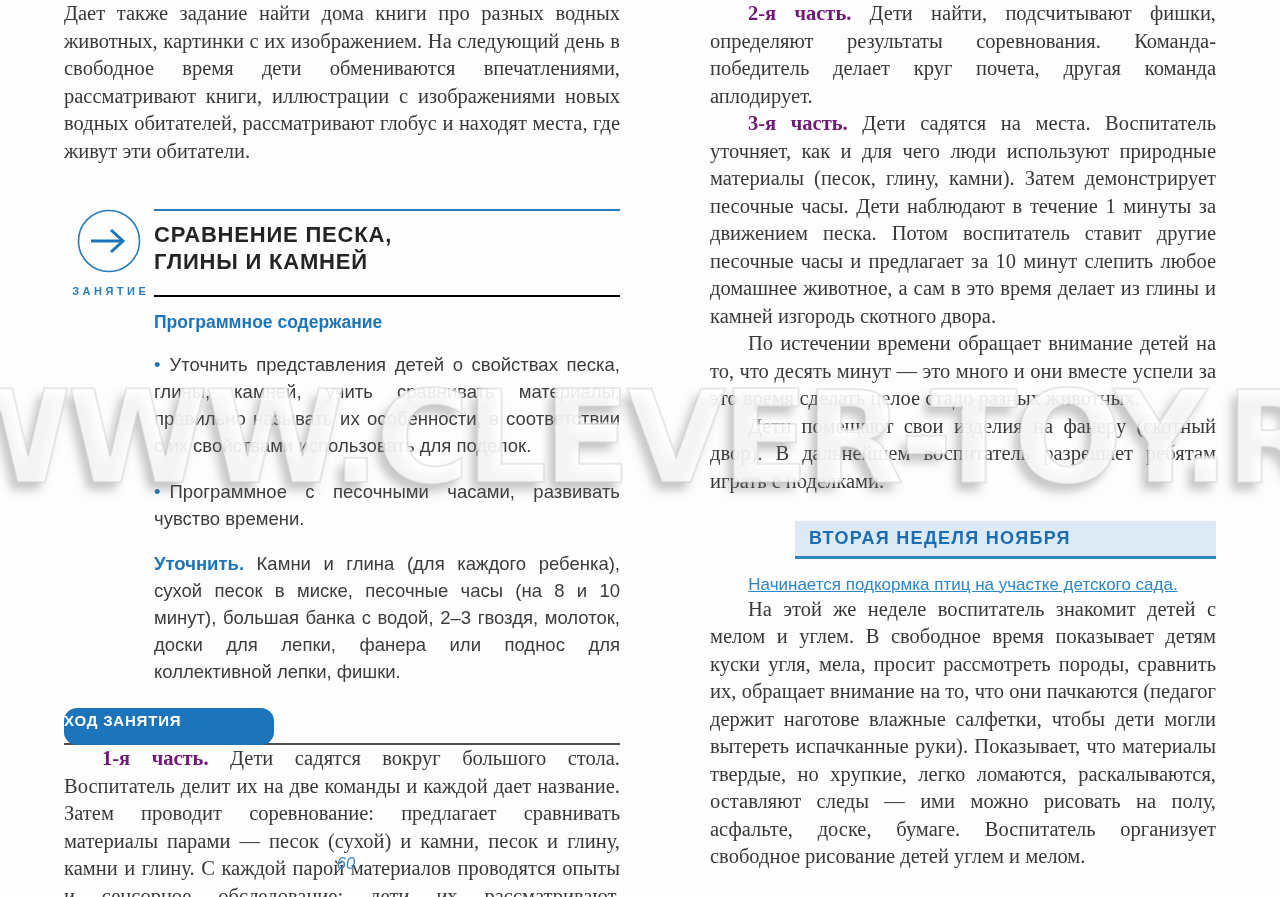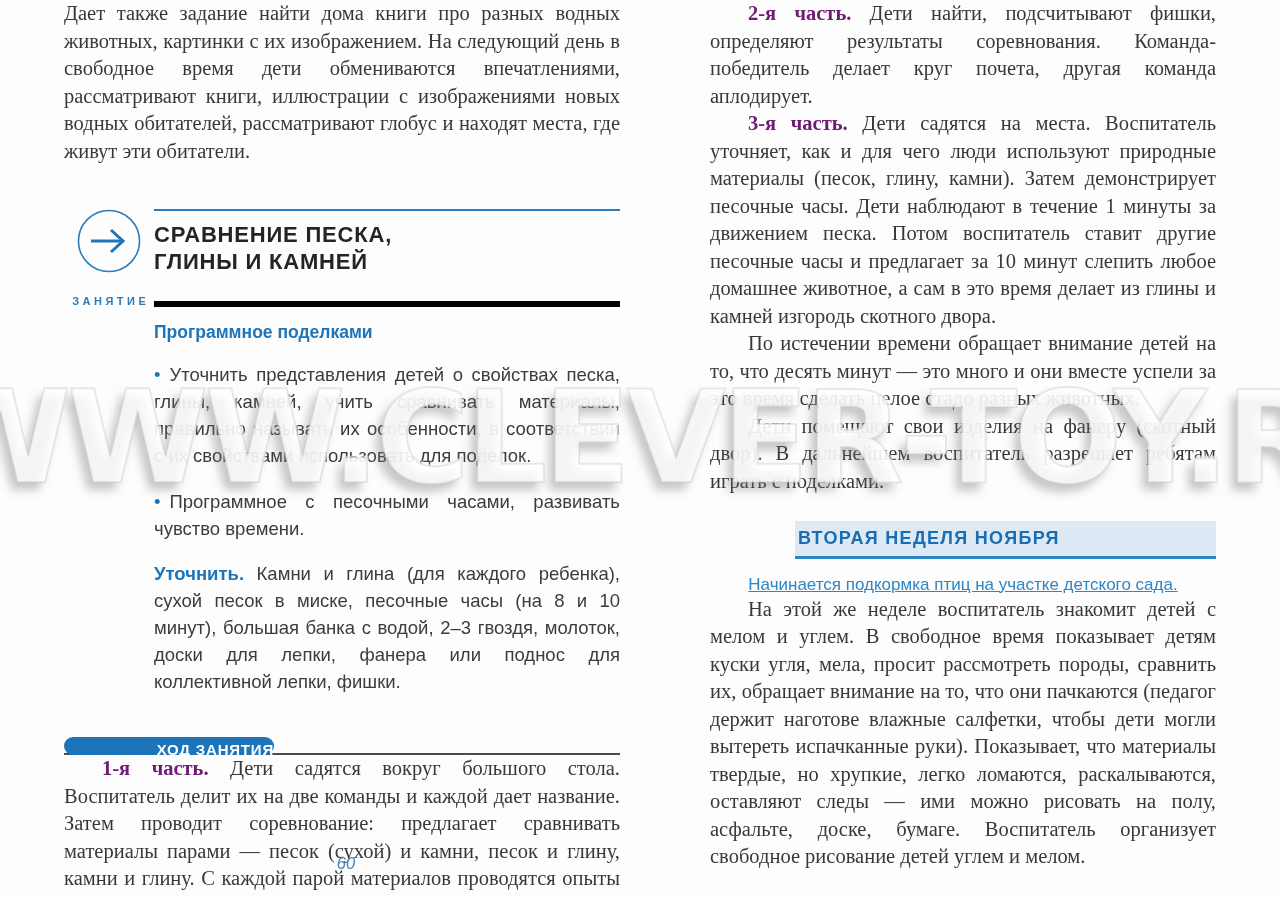--- a/index.html
+++ b/index.html
@@ -12,44 +12,44 @@
   p.serif{font:20.5px/27.5px "Liberation Serif", serif;color:#383838;text-align:justify;margin:0;}
   p.indent{text-indent:38px;}
   .lead-label{color:#701a75;font-weight:bold;}
 
   .intro{margin-top:46px;}
 
   .lesson-header{display:flex;margin-top:44px;}
   .icon-col{width:90px;text-align:center;flex:0 0 90px;}
   .circle-icon{display:block;width:64px;height:64px;margin:0 auto;}
   .icon-label{display:block;color:#2a7cba;font:bold 11px/1 "Liberation Sans", sans-serif;
-              letter-spacing:3.5px;margin-top:23px;text-indent:3.5px;}
-  .title-block{flex:1;border-top:2px solid #2a7cba;border-bottom:6px solid #000000;
+              letter-spacing:3.5px;margin-top:13px;text-indent:3.5px;}
+  .title-block{flex:1;border-top:2px solid #2a7cba;border-bottom:2px solid #000000;
                padding:10px 0 12px;}
   .title-line{font:bold 22px/27px "Liberation Sans", sans-serif;color:#242424;letter-spacing:0.8px;}
 
   .program-heading{margin:15px 0 0 90px;font:bold 17.5px/1.2 "Liberation Sans", sans-serif;color:#1c75ba;}
 
   .sans-block{margin-left:90px;font:18.5px/27px "Liberation Sans", sans-serif;color:#3c3c3c;text-align:justify;}
   .bullet{margin-top:18px;}
   .dot{color:#1c75ba;margin-right:9px;}
   .material{margin-top:9px;}
   .material-label{color:#1c75ba;font-weight:bold;}
 
   .badge-row{margin-top:32px;border-bottom:2px solid #4d4d4d;height:26px;position:relative;}
-  .badge{position:absolute;left:0;bottom:-2px;width:210px;height:18px;background:#1c75ba;
+  .badge{position:absolute;left:0;bottom:-2px;width:210px;height:37px;background:#1c75ba;
          border-radius:13px;color:#ffffff;font:bold 15px/26px "Liberation Sans", sans-serif;
-         text-align:right;letter-spacing:0.8px;}
+         text-align:left;letter-spacing:0.8px;}
 
   .part-first{margin-top:14px;}
   .gap-top{margin-top:9px;}
   .first-right{margin-top:44px;}
 
   .week-banner{margin:26px 0 0 85px;background:#dde9f4;border-bottom:3px solid #2e86c3;
-               padding:6px 0 6px 3px;font:bold 18px/1.25 "Liberation Sans", sans-serif;
+               padding:6px 0 6px 14px;font:bold 18px/1.25 "Liberation Sans", sans-serif;
                color:#1b6db3;letter-spacing:1.3px;}
   .week-subtitle{margin-top:15px;text-align:center;font:17px/1.3 "Liberation Sans", sans-serif;color:#2e86c5;text-decoration:underline;}
   .after-subtitle{margin-top:14px;}
 
   .pageno{position:absolute;bottom:26px;font:16.5px/1 "Liberation Sans", sans-serif;
           color:#3f86c0;text-align:center;}
   .pageno-left{left:68px;width:556px;font-style:italic;}
   .pageno-right{left:710px;width:506px;}
 
   .watermark{position:absolute;left:-70px;top:374px;width:1450px;z-index:5;pointer-events:none;
@@ -76,21 +76,21 @@
           </svg>
         </span>
         <span class="icon-label">ЗАНЯТИЕ</span>
       </div>
       <div class="title-block">
         <div class="title-line">СРАВНЕНИЕ ПЕСКА,</div>
         <div class="title-line">ГЛИНЫ И КАМНЕЙ</div>
       </div>
     </div>
 
-    <div class="program-heading">Программное поделками</div>
+    <div class="program-heading">Программное содержание</div>
 
     <p class="sans-block bullet"><span class="dot">•</span><span>Уточнить представления детей о свойствах песка, глины, камней, учить сравнивать материалы, правильно называть их особенности, в соответствии с их свойствами использовать для поделок.</span></p>
 
     <p class="sans-block bullet"><span class="dot">•</span><span>Программное с песочными часами, развивать чувство времени.</span></p>
 
     <p class="sans-block material"><span class="material-label">Уточнить.</span>&nbsp;<span>Камни и глина (для каждого ребенка), сухой песок в миске, песочные часы (на 8 и 10 минут), большая банка с водой, 2–3 гвоздя, молоток, доски для лепки, фанера или поднос для коллективной лепки, фишки.</span></p>
 
     <div class="badge-row">
       <div class="badge">ХОД ЗАНЯТИЯ</div>
     </div>

